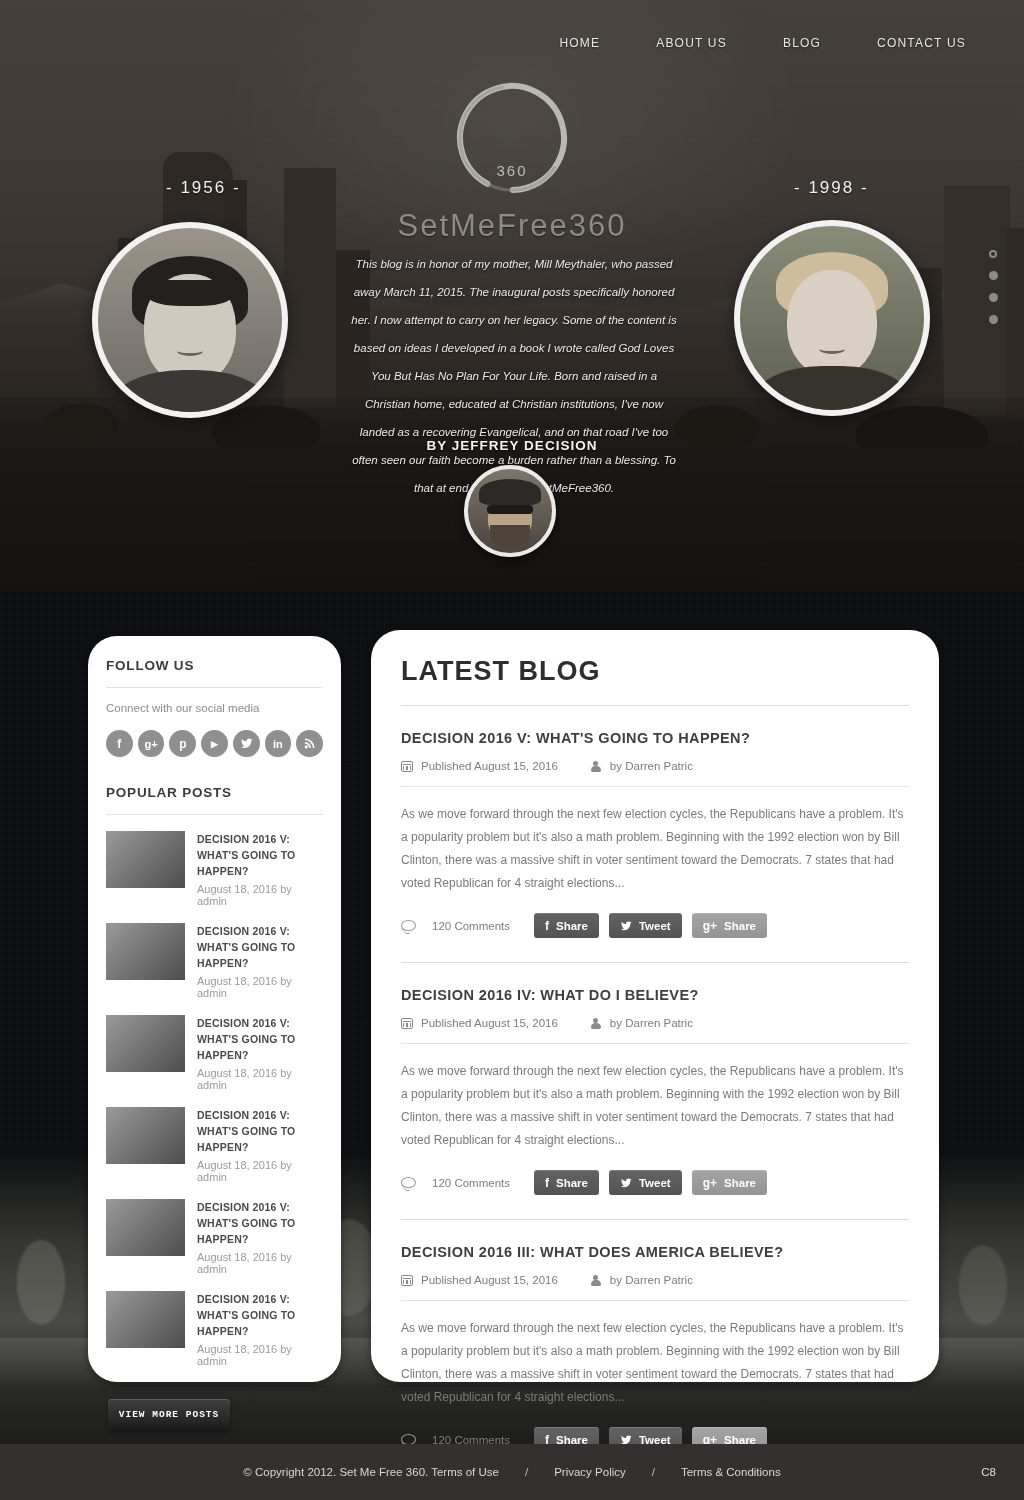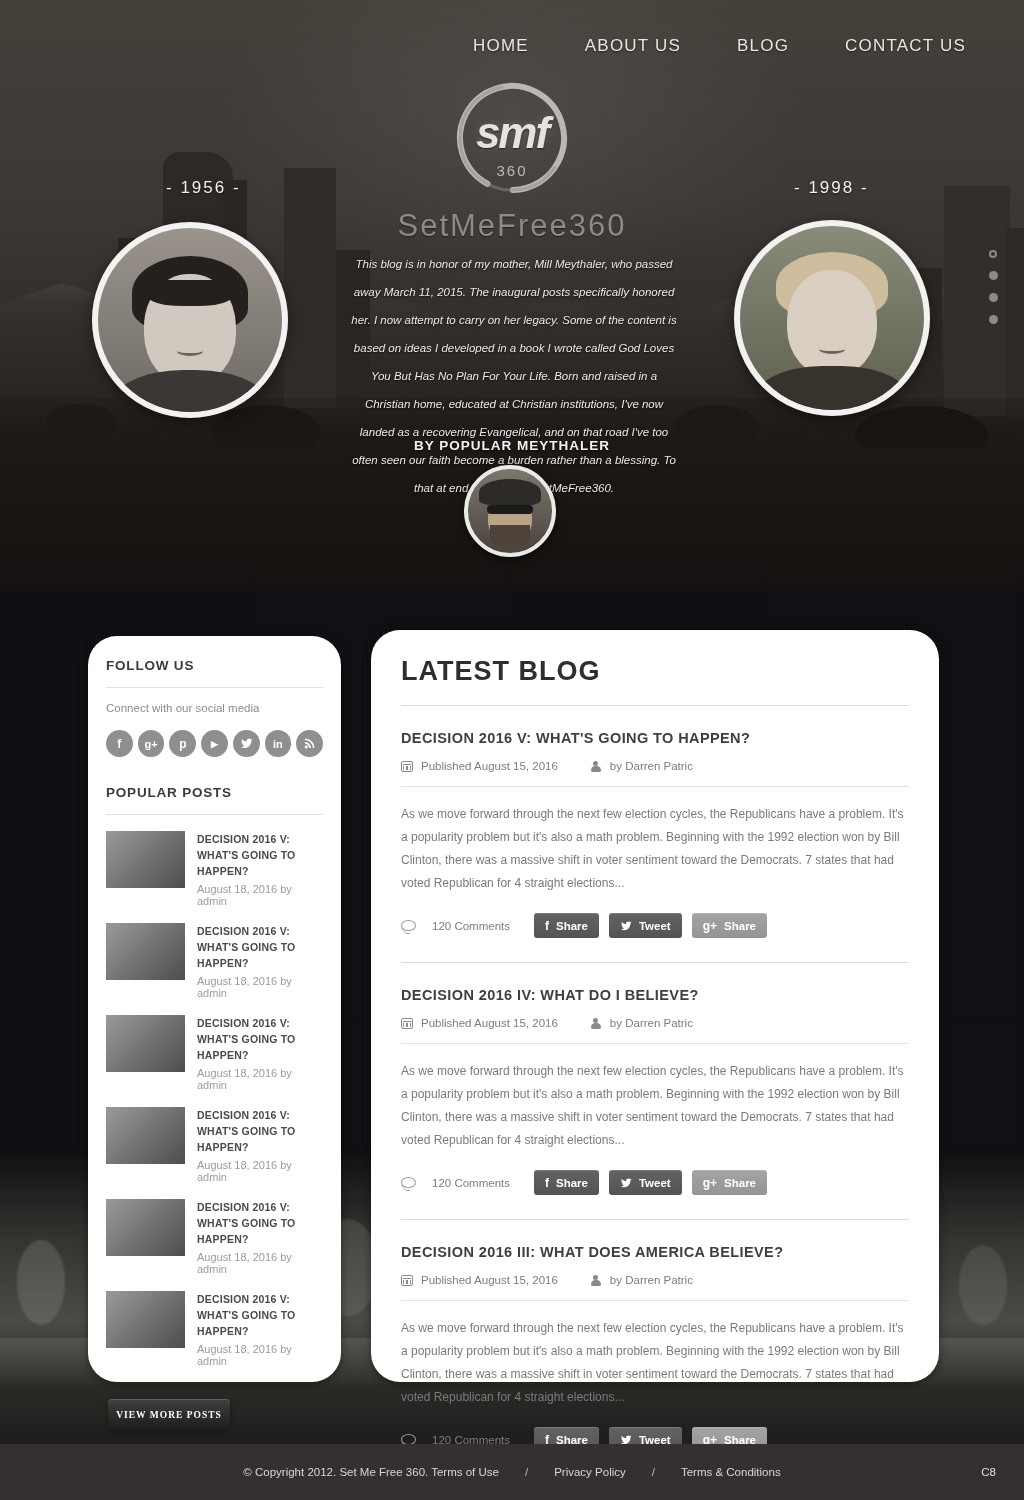--- a/index.html
+++ b/index.html
@@ -30,21 +30,21 @@
   .bldg.b8 { left:860px; top:300px; width:36px; height:120px; background:#282420; }
   .treeband { position:absolute; left:0; top:398px; width:1024px; height:194px;
     background: linear-gradient(180deg, rgba(22,18,15,.2), #1b1714 40%, #141110 100%); }
   .treeband:before { content:""; position:absolute; left:0; top:-30px; width:100%; height:80px;
     background: radial-gradient(60px 34px at 8% 70%, #1d1915 60%, transparent 61%),
                 radial-gradient(90px 44px at 26% 80%, #1a1613 60%, transparent 61%),
                 radial-gradient(70px 38px at 70% 75%, #1c1814 60%, transparent 61%),
                 radial-gradient(110px 50px at 90% 85%, #191512 60%, transparent 61%); }
 
   .top-nav { position:absolute; top:36px; right:58px; display:flex; gap:56px; z-index:5; }
-  .top-nav .nav-item { color:#e9e7e4; font-size:17px; letter-spacing:1.2px; cursor:pointer; text-shadow:0 1px 2px rgba(0,0,0,.5); }
+  .top-nav .nav-item { color:#e9e7e4; font-size:12px; letter-spacing:1.2px; cursor:pointer; text-shadow:0 1px 2px rgba(0,0,0,.5); }
 
   .logo-wrap { position:absolute; top:78px; left:0; width:1024px; text-align:center; z-index:4; }
   .logo-ring { position:relative; width:124px; height:124px; margin:0 auto; }
   .logo-ring svg { position:absolute; inset:0; }
   .logo-smf { position:absolute; top:30px; left:0; width:100%; text-align:center;
     font-size:44px; font-weight:bold; font-style:italic; color:#e4e3e1; letter-spacing:-2px;
     text-shadow:0 1px 2px rgba(0,0,0,.6), 0 0 8px rgba(255,255,255,.15); }
   .logo-360 { position:absolute; top:84px; left:0; width:100%; text-align:center; font-size:15px; color:#bdbab6; letter-spacing:2px; }
   .site-name { margin-top:6px; font-size:31px; color:#8f8a85; letter-spacing:2px; text-shadow:0 1px 1px rgba(0,0,0,.5); }
 
@@ -121,21 +121,21 @@
   .pop-item:nth-of-type(2) .pop-thumb { background:linear-gradient(180deg,#cfcfcf 30%,#6f6f6f 75%,#4a4a4a); }
   .pop-item:nth-of-type(3) .pop-thumb { background:radial-gradient(40px 30px at 50% 55%, #e8e8e8 30%, #8a8a8a 90%); }
   .pop-item:nth-of-type(4) .pop-thumb { background:linear-gradient(180deg,#3c3c3c 20%,#777 60%,#2e2e2e); }
   .pop-item:nth-of-type(5) .pop-thumb { background:linear-gradient(120deg,#dedede 20%,#8c8c8c 60%,#5c5c5c); }
   .pop-item:nth-of-type(6) .pop-thumb { background:linear-gradient(180deg,#bdbdbd 35%,#707070 70%,#3f3f3f); }
   .pop-info { font-size:10.5px; }
   .pop-title { font-weight:bold; color:#4a4a4a; line-height:16px; letter-spacing:.2px; }
   .pop-date { color:#9b9b9b; margin-top:4px; font-size:11px; }
 
   .view-more-btn { margin-top:22px; margin-left:2px; width:122px; height:31px; border:none; border-radius:4px;
-    background:linear-gradient(180deg,#3f3f3f,#1c1c1c); color:#fff; font-family:Liberation Serif, serif;
+    background:linear-gradient(180deg,#3f3f3f,#1c1c1c); color:#fff; font-family:Liberation Mono, monospace;
     font-size:9.5px; font-weight:bold; letter-spacing:1px; cursor:pointer; box-shadow:inset 0 1px 0 rgba(255,255,255,.18), 0 2px 4px rgba(0,0,0,.4); }
 
   .blog-title { font-size:27px; font-weight:bold; color:#2e2e2e; letter-spacing:1px; }
   .blog-divider { height:1px; background:#dcdcdc; margin:18px 0 0; }
   .post { padding-top:24px; }
   .post-title { font-size:14.5px; font-weight:bold; color:#3f3f3f; letter-spacing:.4px; cursor:pointer; }
   .post-meta { display:flex; align-items:center; gap:8px; margin-top:14px; font-size:11.5px; color:#7d7d7d; }
   .meta-gap { width:16px; }
   .icon-cal { position:relative; width:12px; height:11px; border:1.5px solid #8a8a8a; border-radius:2px; }
   .icon-cal:before { content:""; position:absolute; left:1px; right:1px; top:2px; height:1.5px; background:#8a8a8a; }
@@ -195,21 +195,20 @@
       <span class="nav-item">BLOG</span>
       <span class="nav-item">CONTACT US</span>
     </div>
 
     <div class="logo-wrap">
       <div class="logo-ring">
         <svg width="124" height="124" viewBox="0 0 124 124">
           <circle cx="62" cy="60" r="52" fill="none" stroke="#cfccc8" stroke-width="6" opacity="0.85" stroke-dasharray="300 28" stroke-linecap="round" transform="rotate(118 62 60)"></circle>
           <circle cx="62" cy="60" r="52" fill="none" stroke="#8f8a84" stroke-width="3" opacity="0.5" stroke-dasharray="200 120" transform="rotate(40 62 60)"></circle>
         </svg>
-        <div class="logo-smf">smf</div>
         <div class="logo-360">360</div>
       </div>
       <div class="site-name">SetMeFree360</div>
     </div>
 
     <div class="year-label year-left">- 1956 -</div>
     <div class="year-label year-right">- 1998 -</div>
 
     <div class="portrait portrait-left">
       <div class="ph-hair"></div>
@@ -219,21 +218,21 @@
       <div class="ph-body"></div>
     </div>
     <div class="portrait portrait-right">
       <div class="ph-hair"></div>
       <div class="ph-face"></div>
       <div class="ph-smile"></div>
       <div class="ph-body"></div>
     </div>
 
     <div class="intro-text">This blog is in honor of my mother, Mill Meythaler, who passed away March 11, 2015. The inaugural posts specifically honored her. I now attempt to carry on her legacy. Some of the content is based on ideas I developed in a book I wrote called God Loves You But Has No Plan For Your Life. Born and raised in a Christian home, educated at Christian institutions, I've now landed as a recovering Evangelical, and on that road I've too often seen our faith become a burden rather than a blessing. To that at end, I introduce, SetMeFree360.</div>
-    <div class="byline">BY POPULAR MEYTHALER</div>
+    <div class="byline">BY JEFFREY DECISION</div>
 
     <div class="author-avatar">
       <div class="av-face"></div>
       <div class="av-cap"></div>
       <div class="av-glasses"></div>
       <div class="av-beard"></div>
     </div>
 
     <div class="carousel-dots">
       <span class="dot hollow"></span>

